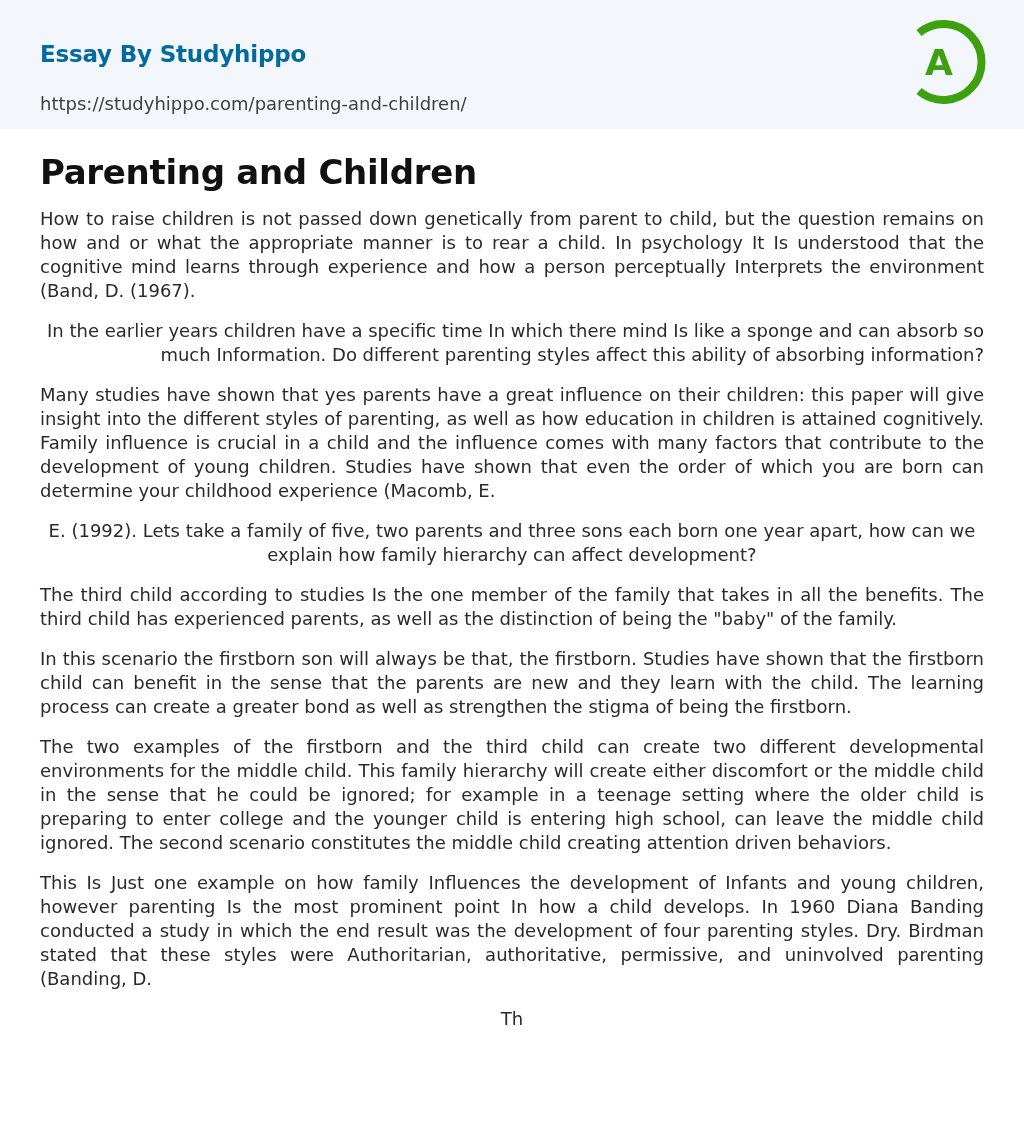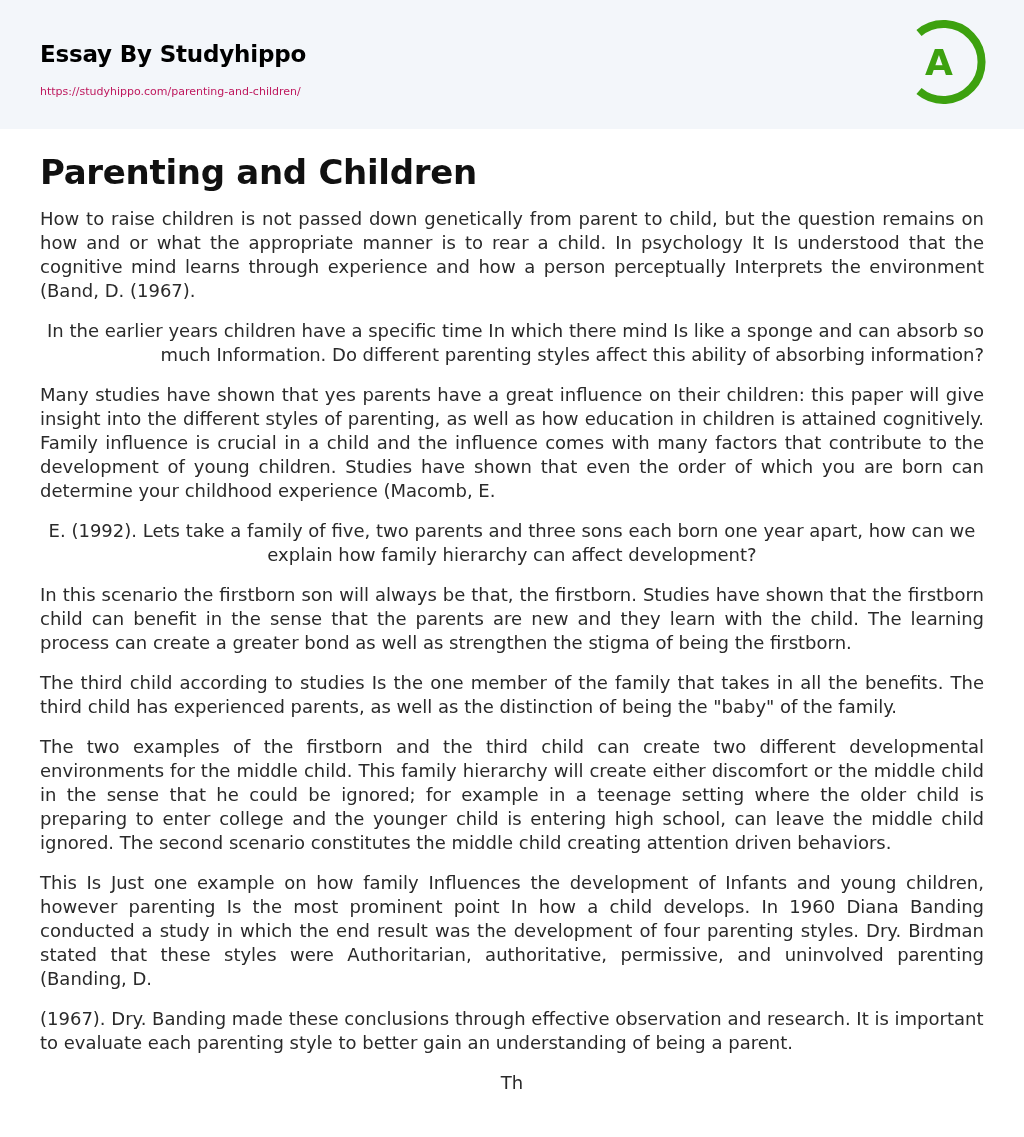--- a/index.html
+++ b/index.html
@@ -14,29 +14,29 @@
       position: relative;
       height: 129px;
       background: #f3f6fa;
     }
     .brand {
       position: absolute;
       left: 40px;
       top: 41px;
       font-size: 23px;
       font-weight: bold;
-      color: #000000;
+      color: #0369a1;
       letter-spacing: -0.2px;
     }
     .url {
       position: absolute;
       left: 40px;
-      top: 85px;
-      font-size: 11px;
-      color: #be185d;
+      top: 93px;
+      font-size: 18px;
+      color: #404040;
       text-decoration: none;
     }
     .logo {
       position: absolute;
       left: 905px;
       top: 16px;
       width: 86px;
       height: 92px;
     }
     .main {
@@ -74,20 +74,19 @@
   </svg>
 </div>
 
 <div class="main">
   <h1 class="title">Parenting and Children</h1>
   <div class="content">
     <p>How to raise children is not passed down genetically from parent to child, but the question remains on how and or what the appropriate manner is to rear a child. In psychology It Is understood that the cognitive mind learns through experience and how a person perceptually Interprets the environment (Band, D. (1967).</p>
     <p style="text-align:right">In the earlier years children have a specific time In which there mind Is like a sponge and can absorb so much Information. Do different parenting styles affect this ability of absorbing information?</p>
     <p>Many studies have shown that yes parents have a great influence on their children: this paper will give insight into the different styles of parenting, as well as how education in children is attained cognitively. Family influence is crucial in a child and the influence comes with many factors that contribute to the development of young children. Studies have shown that even the order of which you are born can determine your childhood experience (Macomb, E.</p>
     <p style="text-align:center">E. (1992). Lets take a family of five, two parents and three sons each born one year apart, how can we explain how family hierarchy can affect development?</p>
+    <p>The third child according to studies Is the one member of the family that takes in all the benefits. The third child has experienced parents, as well as the distinction of being the "baby" of the family.</p>
     <p>In this scenario the firstborn son will always be that, the firstborn. Studies have shown that the firstborn child can benefit in the sense that the parents are new and they learn with the child. The learning process can create a greater bond as well as strengthen the stigma of being the firstborn.</p>
-    <p>The third child according to studies Is the one member of the family that takes in all the benefits. The third child has experienced parents, as well as the distinction of being the "baby" of the family.</p>
     <p>The two examples of the firstborn and the third child can create two different developmental environments for the middle child. This family hierarchy will create either discomfort or the middle child in the sense that he could be ignored; for example in a teenage setting where the older child is preparing to enter college and the younger child is entering high school, can leave the middle child ignored. The second scenario constitutes the middle child creating attention driven behaviors.</p>
     <p>This Is Just one example on how family Influences the development of Infants and young children, however parenting Is the most prominent point In how a child develops. In 1960 Diana Banding conducted a study in which the end result was the development of four parenting styles. Dry. Birdman stated that these styles were Authoritarian, authoritative, permissive, and uninvolved parenting (Banding, D.</p>
-    <p style="text-align:left">(1967). Dry. Banding made these conclusions through effective observation and research. It is important to evaluate each parenting style to better gain an understanding of being a parent.</p>
     <p class="last">Th</p>
   </div>
 </div>
 
 </body></html>

